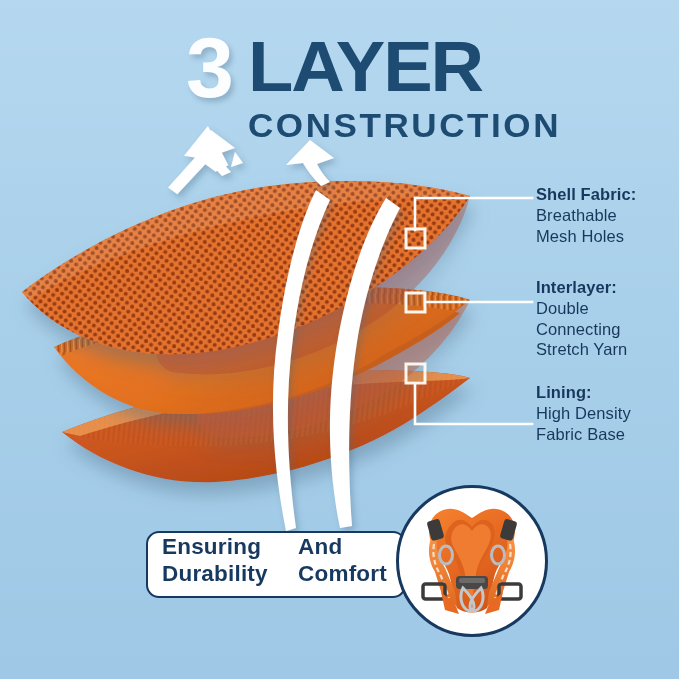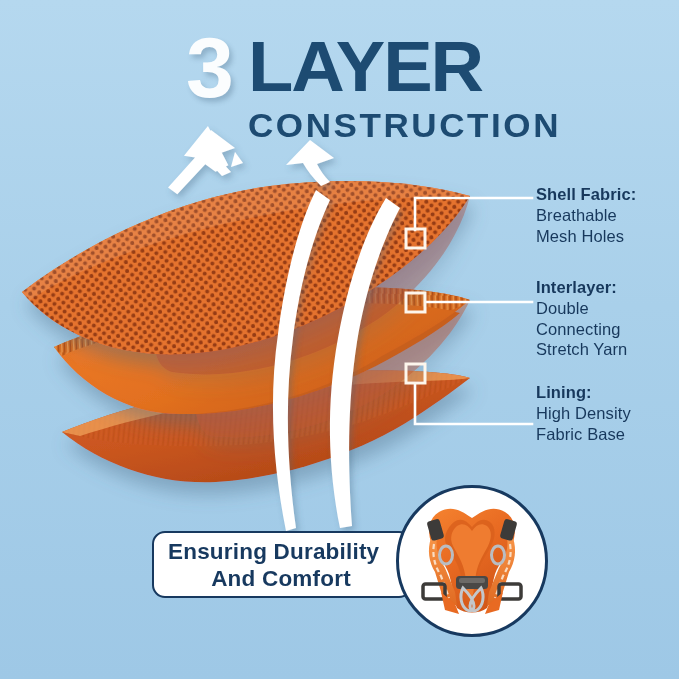--- a/index.html
+++ b/index.html
@@ -37,28 +37,28 @@
   
   .callout{position:absolute;width:150px;color:#17385c;}
   .callout .hd{font-size:16.5px;font-weight:bold;line-height:1.26;letter-spacing:.1px;}
   .callout .bd{font-size:16.5px;font-weight:normal;line-height:1.26;letter-spacing:.1px;}
   #callout-shell{left:536px;top:184px;}
   #callout-inter{left:536px;top:277px;}
   #callout-lining{left:536px;top:382px;}
 
   
   #tagline-box{
-    position:absolute;left:152px;top:531px;width:260px;height:67px;
+    position:absolute;left:146px;top:531px;width:260px;height:67px;
     background:#ffffff;border:2.5px solid #17395f;border-radius:13px;
     box-sizing:border-box;
-    display:flex;flex-direction:column;justify-content:center;
+    display:flex;justify-content:center;
     padding:0 16px 0 14px;
   }
   #tagline-box .l1{font-size:22.5px;font-weight:bold;color:#17395f;line-height:1.2;text-align:left;letter-spacing:.2px;}
-  #tagline-box .l2{font-size:22.5px;font-weight:bold;color:#17395f;line-height:1.2;text-align:center;letter-spacing:.2px;}
+  #tagline-box .l2{font-size:22.5px;font-weight:bold;color:#17395f;line-height:1.2;text-align:left;letter-spacing:.2px;}
 
   
   #harness-circle{
     position:absolute;left:396px;top:485px;width:152px;height:152px;
     border-radius:50%;background:#ffffff;border:3.5px solid #17395f;
     box-sizing:border-box;overflow:hidden;
   }
   #harness-circle svg{position:absolute;left:0;top:0;}
 </style>
 </head>

